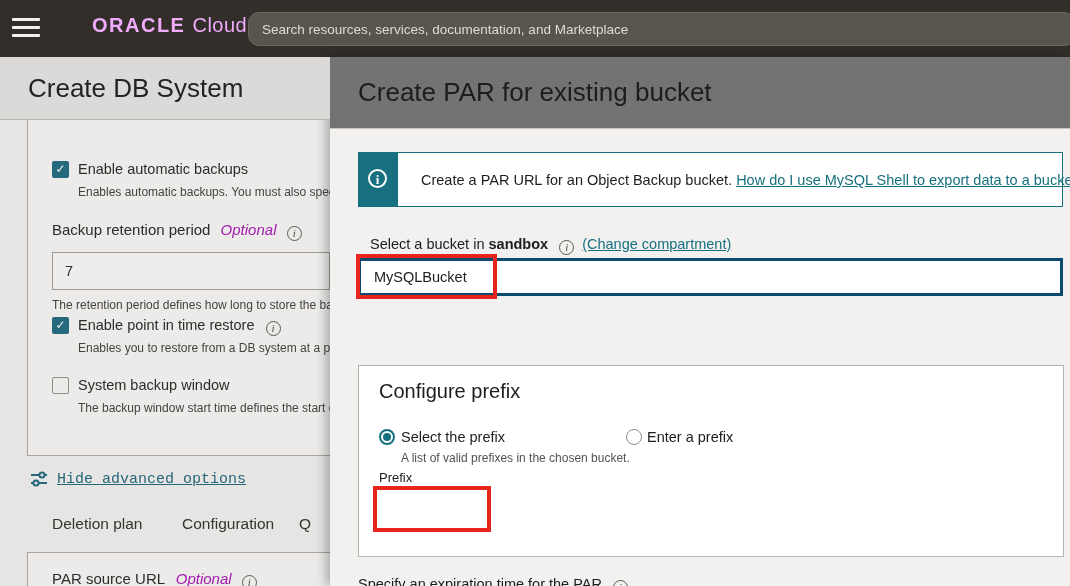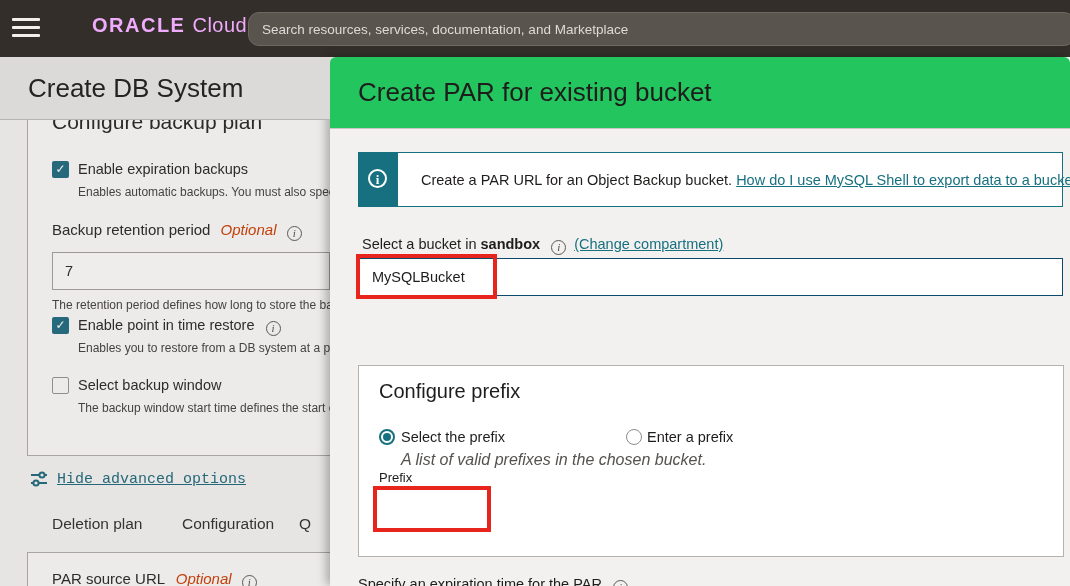--- a/index.html
+++ b/index.html
@@ -24,57 +24,57 @@
   .left-title { position:absolute; left:28px; top:16px; font-size:26px; color:#242322; white-space:nowrap; }
   .left-content { position:absolute; left:0; top:64px; width:330px; height:465px; }
   .card1 { position:absolute; left:27px; top:-12px; width:320px; height:347px; background:#ecebe9; border:1px solid #a7a4a1; border-right:none; }
   .card2 { position:absolute; left:27px; top:431px; width:320px; height:60px; background:#ecebe9; border:1px solid #a7a4a1; border-right:none; border-bottom:none; }
   .sect-head { position:absolute; left:52px; top:-11px; font-size:21px; color:#2c2b29; white-space:nowrap; }
   .cbx { position:absolute; width:17px; height:17px; border-radius:2px; }
   .cbx.on { background:#27697c; color:#eceeee; font-size:12px; line-height:16px; text-align:center; }
   .cbx.off { background:#eceb; background:#ecebe9; border:1px solid #908e8b; }
   .l-label { position:absolute; font-size:14.5px; color:#2d2c2a; white-space:nowrap; }
   .l-help  { position:absolute; font-size:12px; color:#454340; white-space:nowrap; }
-  .opt { font-style:italic; color:#c2410c; }
+  .opt { font-style:italic; color:#a21caf; }
   .info { display:inline-block; width:15px; height:15px; border:1px solid #5b5855; border-radius:50%;
     font-family:"Liberation Serif", serif; font-style:italic; font-size:11px; line-height:13px;
     text-align:center; color:#4f4c49; vertical-align:-2px; }
   .l-input { position:absolute; left:52px; top:131px; width:278px; height:38px; background:#eeedeb;
     border:1px solid #9c9996; font-size:14.5px; color:#2d2c2a; padding:0 12px; font-family:"Liberation Sans", sans-serif; }
   .adv { position:absolute; left:57px; top:350px; font-size:15px; color:#25687a; text-decoration:underline; white-space:nowrap; cursor:pointer;font-family:Liberation Mono, monospace; }
   .adv-ico { position:absolute; left:29px; top:348px; }
   .ltabs { position:absolute; top:394px; font-size:15.5px; color:#353431; white-space:nowrap; cursor:pointer; }
 
   
-  .panel { position:absolute; left:330px; top:57px; width:740px; height:529px; background:#22c55e;
-    box-shadow:-4px 0 10px rgba(0,0,0,0.28);border-radius:6px; }
+  .panel { position:absolute; left:330px; top:57px; width:740px; height:529px; background:#737373;
+    box-shadow:-4px 0 10px rgba(0,0,0,0.28); }
   .p-title { position:absolute; left:28px; top:20px; font-size:26px; color:#1e1d1c; white-space:nowrap; }
   .p-divider { position:absolute; left:0; top:71px; width:740px; height:1px; background:#c9c5c1; }
   .p-content { position:absolute; left:0; top:72px; width:740px; height:457px; background:#f2f1ef; }
 
   .banner { position:absolute; left:28px; top:23px; width:705px; height:55px; background:#fff; border:1px solid #17707f; }
   .banner-sq { position:absolute; left:-1px; top:-1px; width:40px; height:55px; background:#17707f; }
   .banner-i { position:absolute; left:10px; top:17px; width:19px; height:19px; border:2px solid #fff; border-radius:50%;
     color:#fff; font-family:"Liberation Serif", serif; font-size:13px; line-height:18px; text-align:center; font-weight:700; }
   .banner-text { position:absolute; left:62px; top:19px; font-size:14.5px; color:#1e1d1c; white-space:nowrap; }
   a.teal, .teal-link { color:#17707f; text-decoration:underline; cursor:pointer; }
 
   .row-label { position:absolute; font-size:14.5px; color:#1e1d1c; white-space:nowrap; }
-  .field { position:absolute; background:#fff; border:1px solid #0c4a6e; font-size:14.5px; color:#1e1d1c;
+  .field { position:absolute; background:#fff; border:3px solid #0c4a6e; font-size:14.5px; color:#1e1d1c;
     padding:0 13px; font-family:"Liberation Sans", sans-serif; outline:none; }
   .redbox { position:absolute; border:4px solid #e8251d; z-index:9; pointer-events:none; }
 
   .pcard { position:absolute; left:28px; top:236px; width:706px; height:192px; background:#fff; border:1px solid #b5b1ad; }
   .pcard-title { position:absolute; left:20px; top:14px; font-size:20px; color:#1e1d1c; white-space:nowrap; }
   .radio { position:absolute; width:16px; height:16px; border-radius:50%; }
   .radio.on { border:2px solid #17707f; background:#fff; }
   .radio.on::after { content:""; position:absolute; left:2px; top:2px; width:8px; height:8px; border-radius:50%; background:#17707f; }
   .radio.off { border:1px solid #8f8c89; background:#fff; }
   .r-label { position:absolute; font-size:14.5px; color:#1e1d1c; white-space:nowrap; }
-  .r-help { position:absolute; font-size:16px; color:#55524e; white-space:nowrap;font-style:italic; }
+  .r-help { position:absolute; font-size:12px; color:#55524e; white-space:nowrap; }
   .f-label { position:absolute; font-size:13px; color:#1e1d1c; white-space:nowrap; }
 </style>
 </head>
 <body>
 
 <div class="topbar">
   <div class="hamburger">
       <span></span>
       <span></span>
       <span></span>
@@ -85,43 +85,42 @@
   <input class="searchbox" placeholder="Search resources, services, documentation, and Marketplace" style="">
 </div>
 
 <div class="leftpage">
   <div class="left-band">
     <div class="left-title">Create DB System</div>
   </div>
   <div class="left-content">
     <div class="card1"></div>
     <div class="card2"></div>
-    <div class="sect-head">Configure backup plan</div>
 
     <div class="cbx on" style="left:52px; top:40px;">✓</div>
-    <div class="l-label" style="left:78px; top:40px;">Enable expiration backups</div>
+    <div class="l-label" style="left:78px; top:40px;">Enable automatic backups</div>
     <div class="l-help" style="left:78px; top:64px;">Enables automatic backups. You must also specify a</div>
 
     <div class="l-label" style="left:52px; top:100px; font-size:15px;">
       <span>Backup retention period</span>
       <span class="opt" style="margin-left:6px;">Optional</span>
       <span class="info" style="margin-left:6px;">i</span>
     </div>
     <input class="l-input" value="7" style="">
     <div class="l-help" style="left:52px; top:177px;">The retention period defines how long to store the backup</div>
 
     <div class="cbx on" style="left:52px; top:196px;">✓</div>
     <div class="l-label" style="left:78px; top:196px;">
       <span>Enable point in time restore</span>
       <span class="info" style="margin-left:7px;">i</span>
     </div>
     <div class="l-help" style="left:78px; top:220px;">Enables you to restore from a DB system at a point</div>
 
     <div class="cbx off" style="left:52px; top:256px;"></div>
-    <div class="l-label" style="left:78px; top:256px;">Select backup window</div>
+    <div class="l-label" style="left:78px; top:256px;">System backup window</div>
     <div class="l-help" style="left:78px; top:280px;">The backup window start time defines the start of th</div>
 
     <div class="adv-ico">
       <svg width="20" height="20" viewBox="0 0 20 20" fill="none" stroke="#25687a" stroke-width="2">
         <line x1="2" y1="6" x2="18" y2="6"></line>
           <circle cx="13" cy="6" r="2.6" fill="#e6e5e3"></circle>
         <line x1="2" y1="14" x2="18" y2="14"></line>
           <circle cx="7" cy="14" r="2.6" fill="#e6e5e3"></circle>
       </svg>
     </div>
@@ -147,21 +146,21 @@
 
     <div class="banner">
       <div class="banner-sq">
         <div class="banner-i">i</div>
       </div>
       <div class="banner-text">
         <span>Create a PAR URL for an Object Backup bucket. </span><span class="teal-link">How do I use MySQL Shell to export data to a bucket?</span>
       </div>
     </div>
 
-    <div class="row-label" style="left:32px; top:107px;">
+    <div class="row-label" style="left:40px; top:107px;">
       <span>Select a bucket in </span><b>sandbox</b>
       <span class="info" style="margin:0 4px 0 7px;">i</span>
       <span class="teal-link">(Change compartment)</span>
     </div>
     <input class="field" style="left: 28px; top: 129px; width: 705px; height: 38px;" value="MySQLBucket">
     <div class="redbox" style="left:26px; top:125px; width:141px; height:45px;"></div>
 
     <div class="pcard">
       <div class="pcard-title">Configure prefix</div>
       <div class="radio on" style="left:20px; top:63px;"></div>

